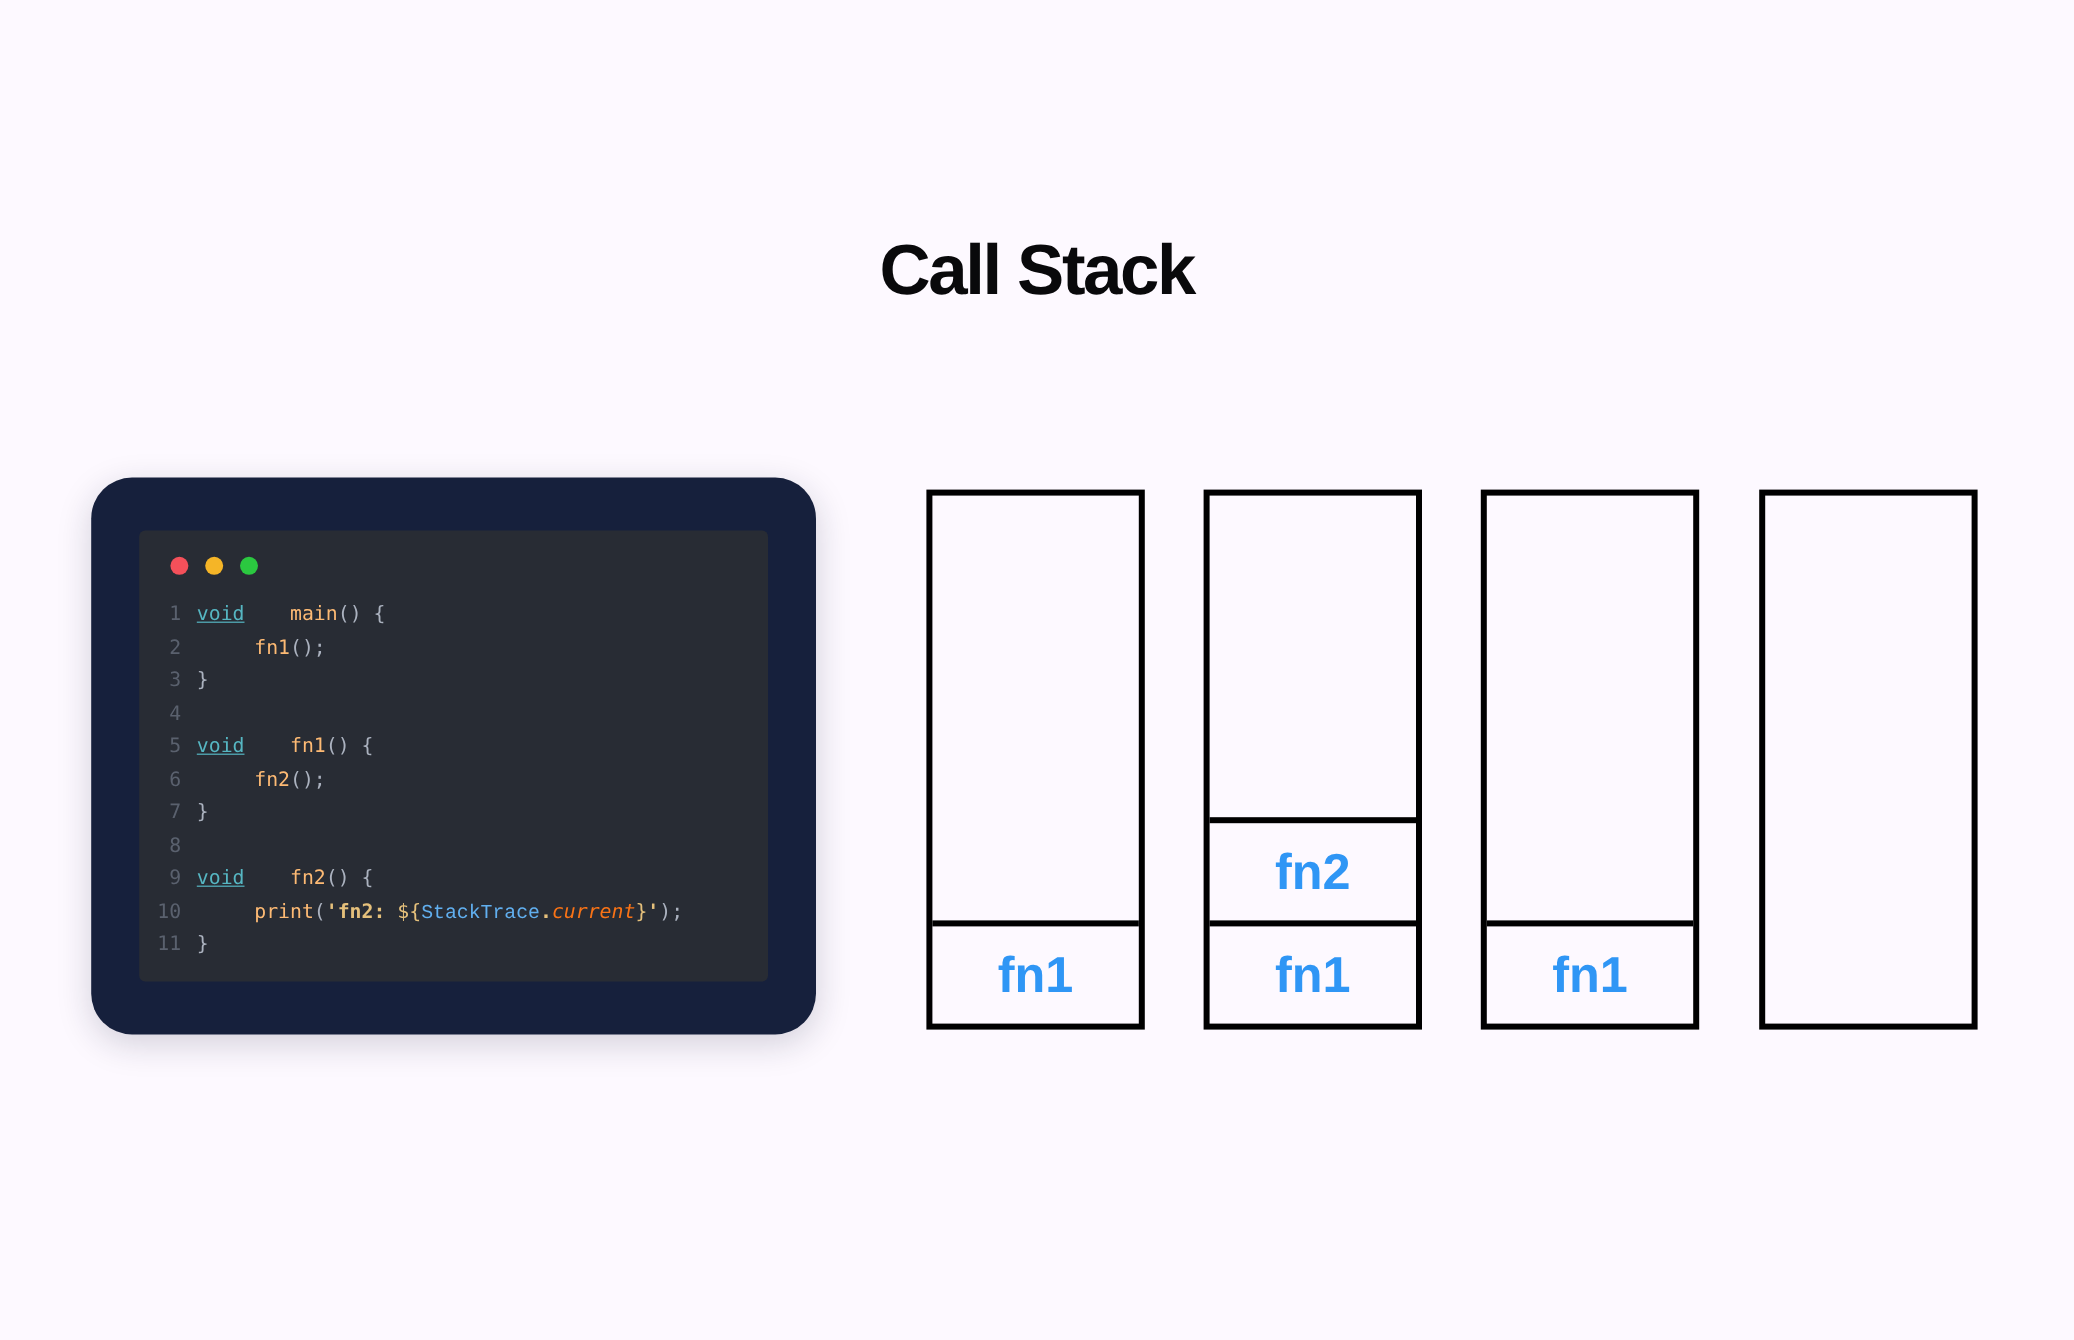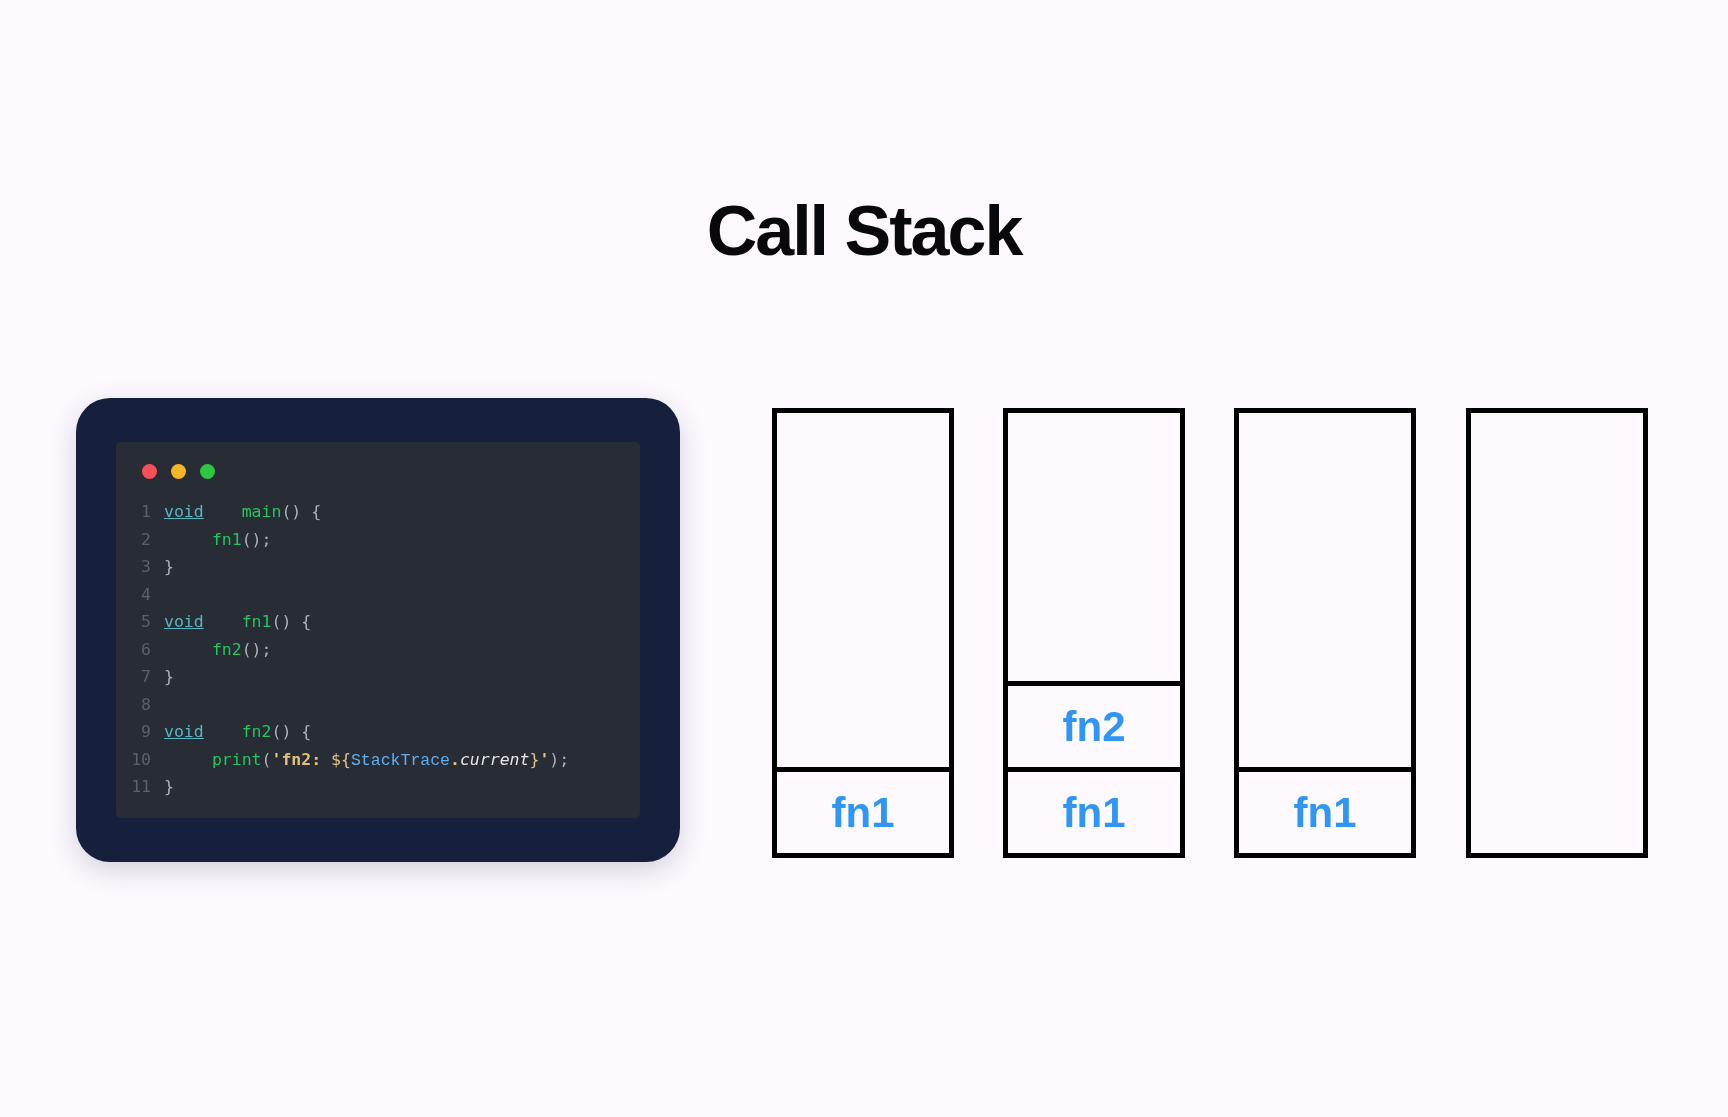--- a/index.html
+++ b/index.html
@@ -16,21 +16,21 @@
   }
 
   
   #page-title {
     position: absolute;
     top: 196px;
     left: 0;
     width: 100%;
     text-align: center;
     font-family: "Liberation Sans", sans-serif;
-    font-size: 70px;
+    font-size: 59px;
     font-weight: 700;
     letter-spacing: -2px;
     color: #09090b;
     line-height: 1;
   }
 
   
   #code-card {
     position: absolute;
     left: 76px;
@@ -86,26 +86,26 @@
     min-width: 48px;
     text-align: right;
     padding-right: 13px;
     box-sizing: border-box;
     color: #5a616e;
     user-select: none;
   }
   .code-text { color: #abb2bf; }
 
   .t-kw      { color: #56b6c2; text-decoration: underline; }
-  .t-fn      { color: #22c55e; padding-left: 28px; }
+  .t-fn      { color: #fdba74; padding-left: 28px; }
   .t-punct   { color: #abb2bf; }
   .t-str     { color: #e5c07b; font-weight: bold; }
   .t-interp  { color: #e5c07b; }
   .t-class   { color: #61afef; font-family: Liberation Mono, monospace; }
-  .t-prop    { color: #e5e5e5; font-style: italic; }
+  .t-prop    { color: #f97316; font-style: italic; }
 
   
   #stack-row {
     position: absolute;
     left: 772px;
     top: 408px;
     width: 890px;
     height: 450px;
   }
   .stack-column {

